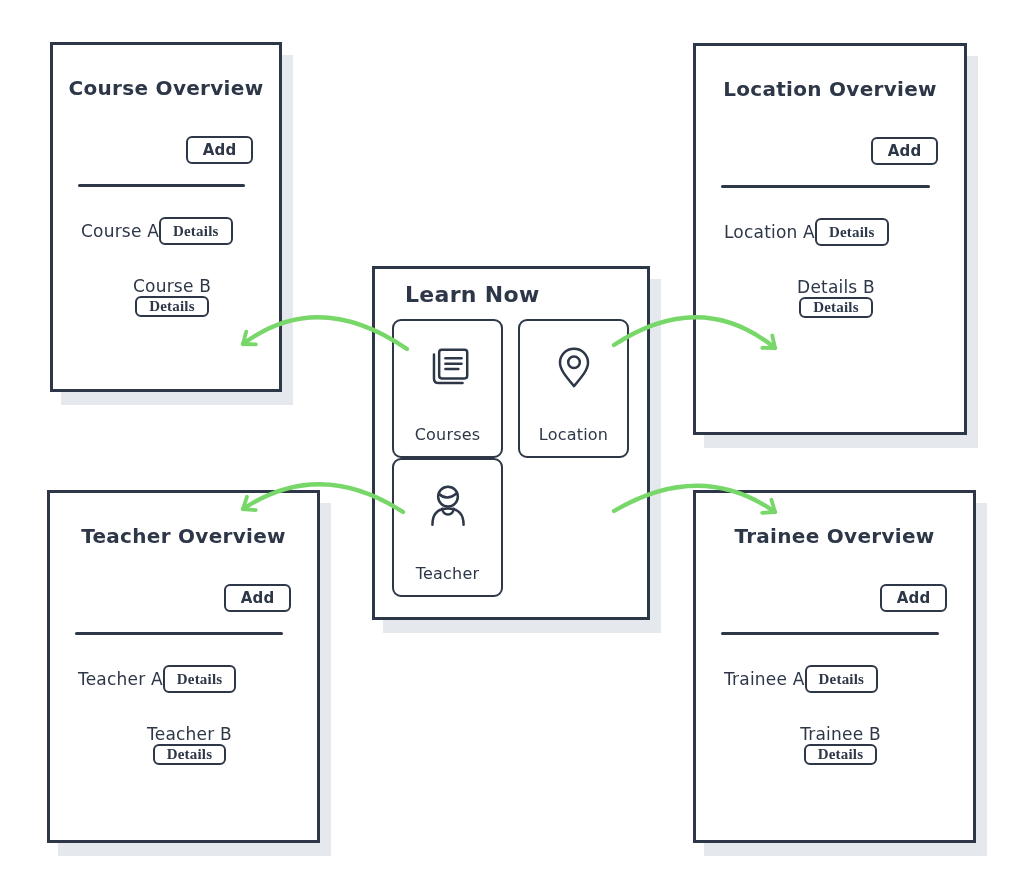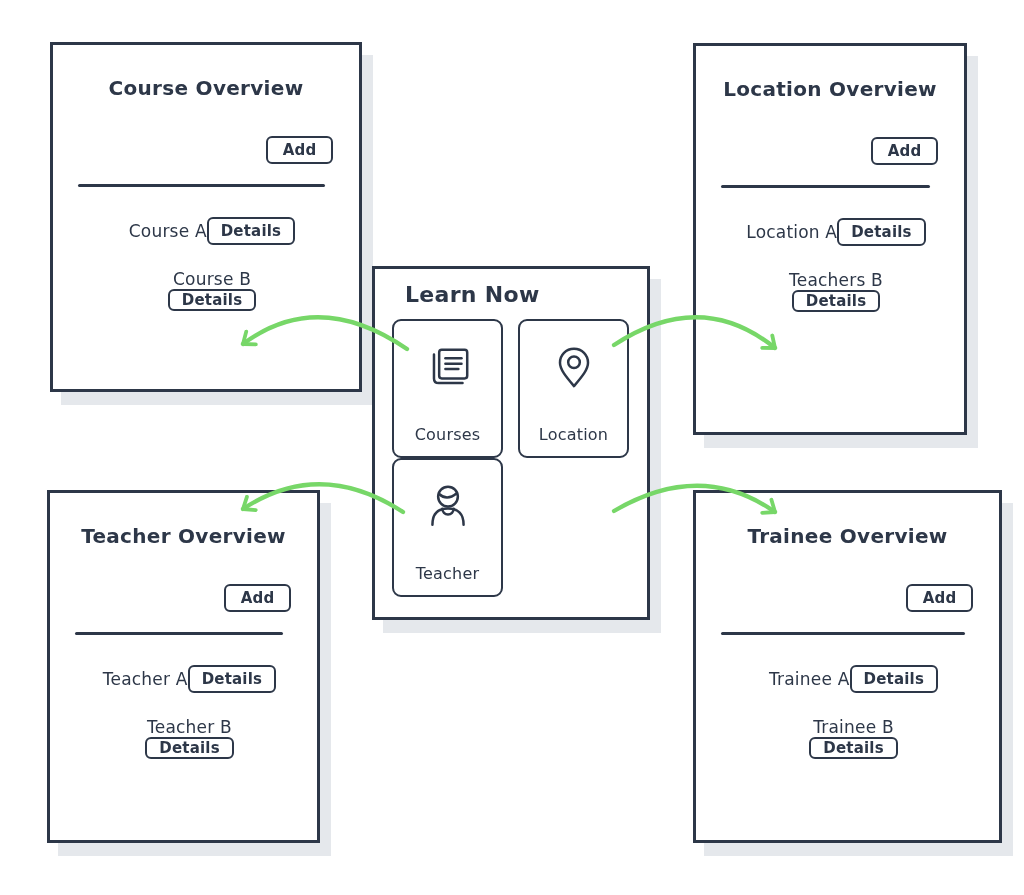--- a/index.html
+++ b/index.html
@@ -17,24 +17,24 @@
   }
   .canvas{position:absolute;inset:0;}
 
   
   .panel{
     position:absolute;
     background:#fff;
     border:3px solid var(--ink);
     box-shadow:11px 13px 0 0 var(--shadow);
   }
-  .p-course  {left:50px;  top:42px;  width:312px; height:350px;}
+  .p-course  {left:50px;  top:42px;  width:232px; height:350px;}
   .p-location{left:693px; top:43px;  width:274px; height:392px;}
   .p-teacher {left:47px;  top:490px; width:273px; height:353px;}
-  .p-trainee {left:693px; top:490px; width:309px; height:353px;}
+  .p-trainee {left:693px; top:490px; width:283px; height:353px;}
   .p-center  {left:372px; top:266px; width:278px; height:354px;}
 
   .panel h2{
     position:absolute;top:31px;left:0;right:0;
     text-align:center;
     font-size:20px;font-weight:600;letter-spacing:.3px;
   }
   .btn{
     position:absolute;
     background:#fff;color:var(--ink);
@@ -44,26 +44,26 @@
     display:flex;align-items:center;justify-content:center;
     cursor:pointer;
   }
   .btn-add{top:91px;right:26px;}
   .divider{
     position:absolute;top:139px;left:25px;right:34px;
     height:2.5px;background:var(--ink);border-radius:2px;
   }
   .row{
     position:absolute;left:28px;right:16px;height:28px;
-    display:flex;align-items:center;justify-content:center;
+    display:flex;align-items:center;justify-content:flex-start;
   }
   .row-1{top:172px;}
   .row-2{top:231px;flex-direction:column;}
   .row .label{font-size:17px;font-weight:500;letter-spacing:.2px;}
-  .row .btn{position:static;}
+  .row .btn{position:static;font-family:Liberation Serif, serif;}
 
   
   .p-center h1{
     position:absolute;top:13px;left:30px;
     font-size:22px;font-weight:600;letter-spacing:.3px;
   }
   .tilegrid{
     position:absolute;left:17px;right:18px;top:50px;bottom:20px;
     display:grid;
     grid-template-columns:1fr 1fr;grid-template-rows:1fr 1fr;
@@ -111,21 +111,21 @@
 
   <section class="panel p-location">
     <h2>Location Overview</h2>
     <button class="btn btn-add">Add</button>
     <div class="divider"></div>
     <div class="row row-1">
       <span class="label">Location A</span>
       <button class="btn">Details</button>
     </div>
     <div class="row row-2">
-      <span class="label">Teachers B</span>
+      <span class="label">Details B</span>
       <button class="btn">Details</button>
     </div>
   </section>
 
   <section class="panel p-teacher">
     <h2>Teacher Overview</h2>
     <button class="btn btn-add">Add</button>
     <div class="divider"></div>
     <div class="row row-1">
       <span class="label">Teacher A</span>

